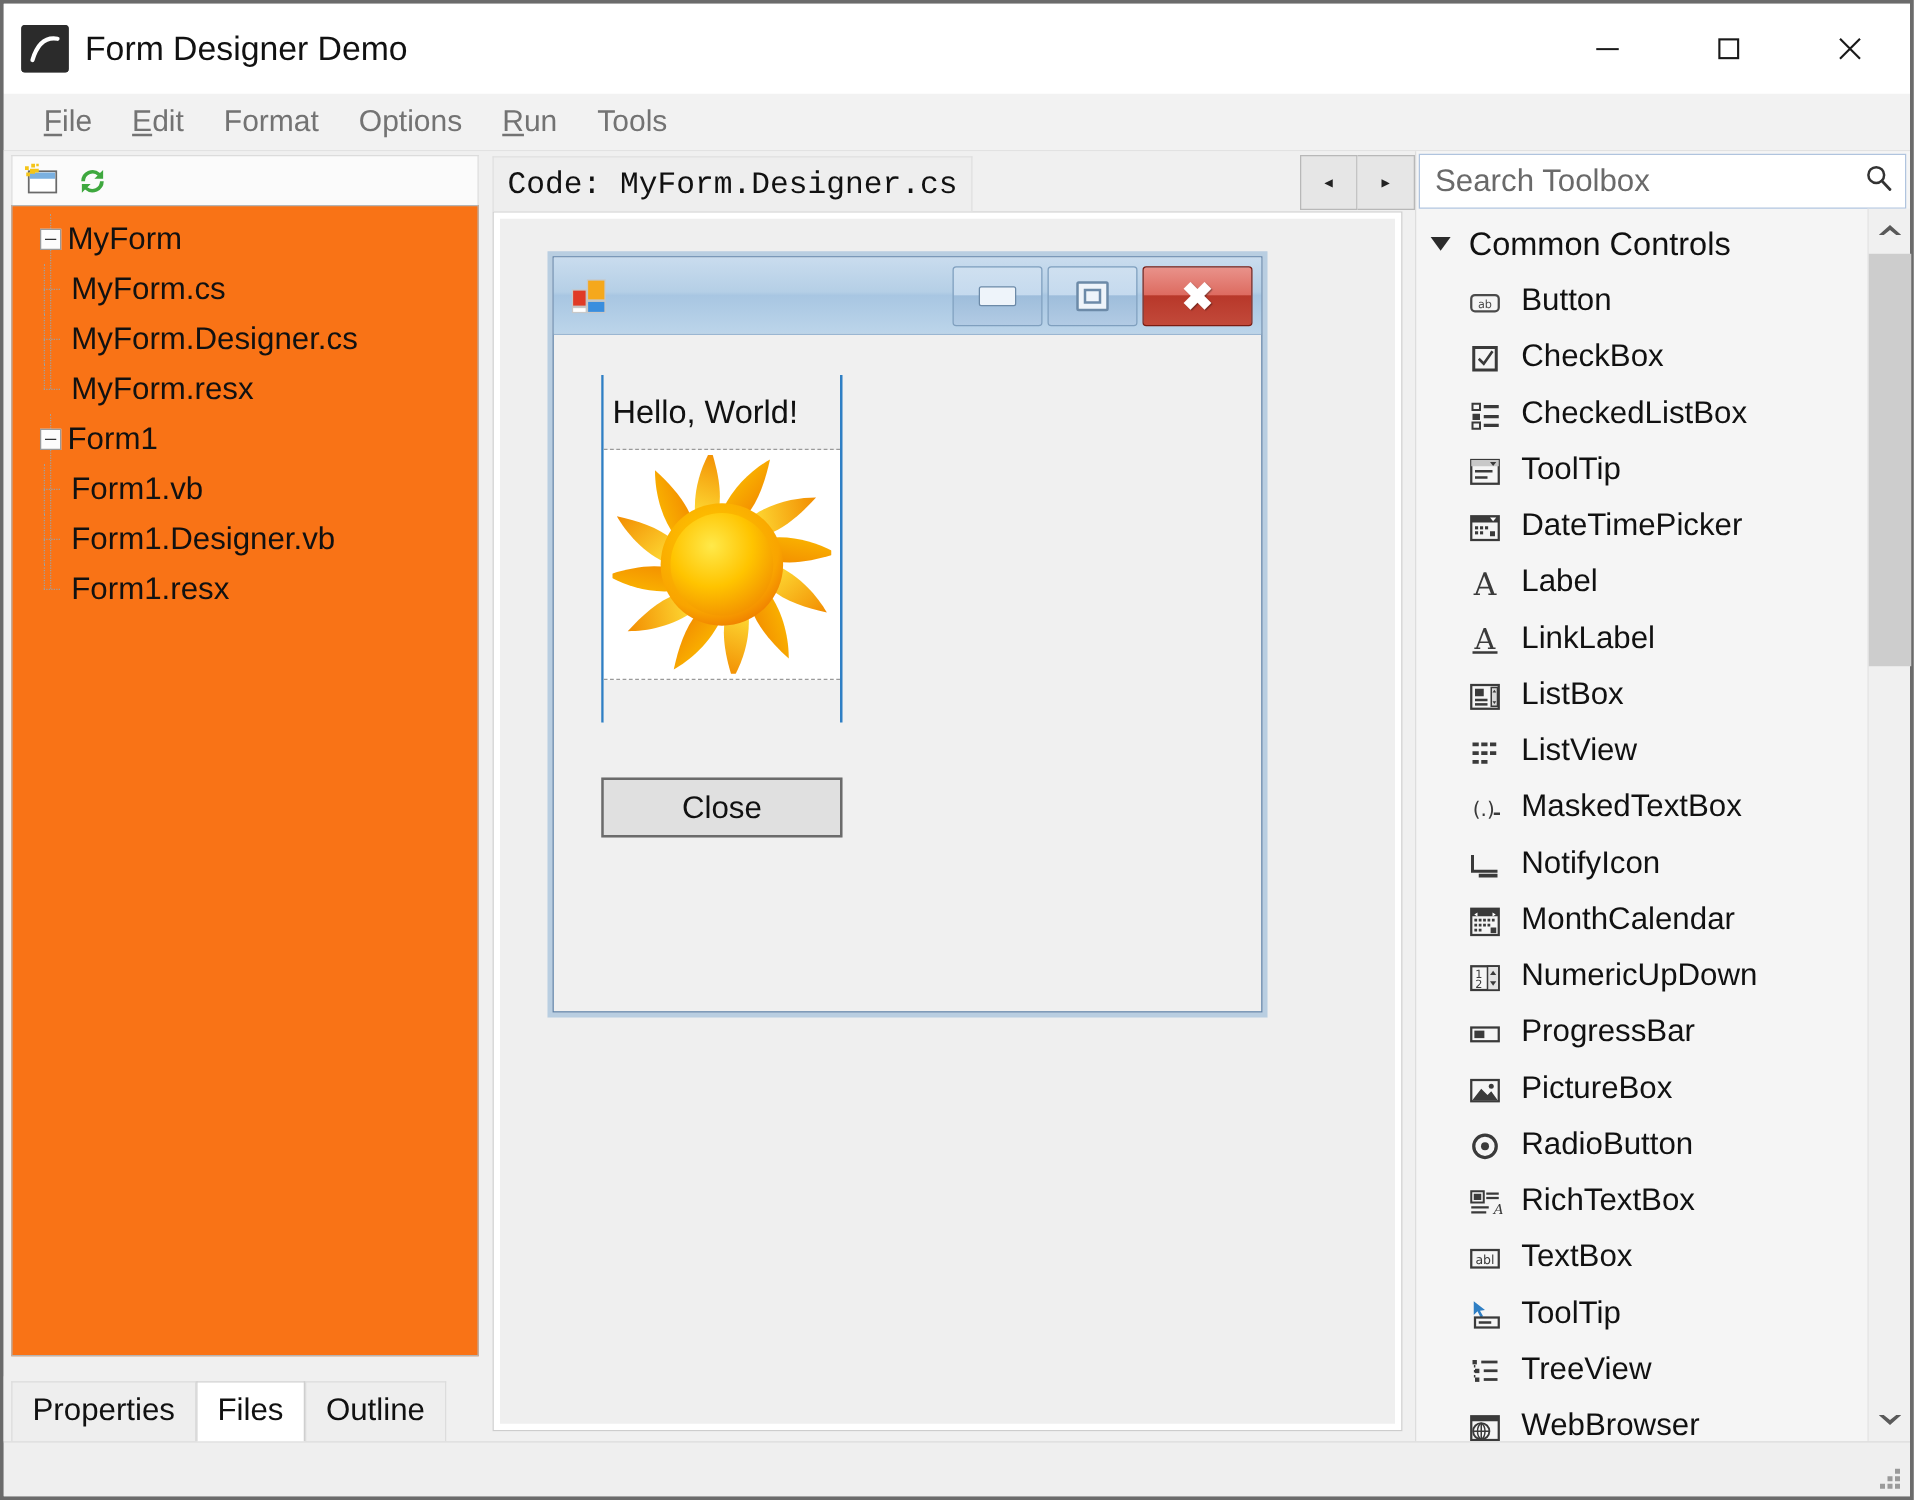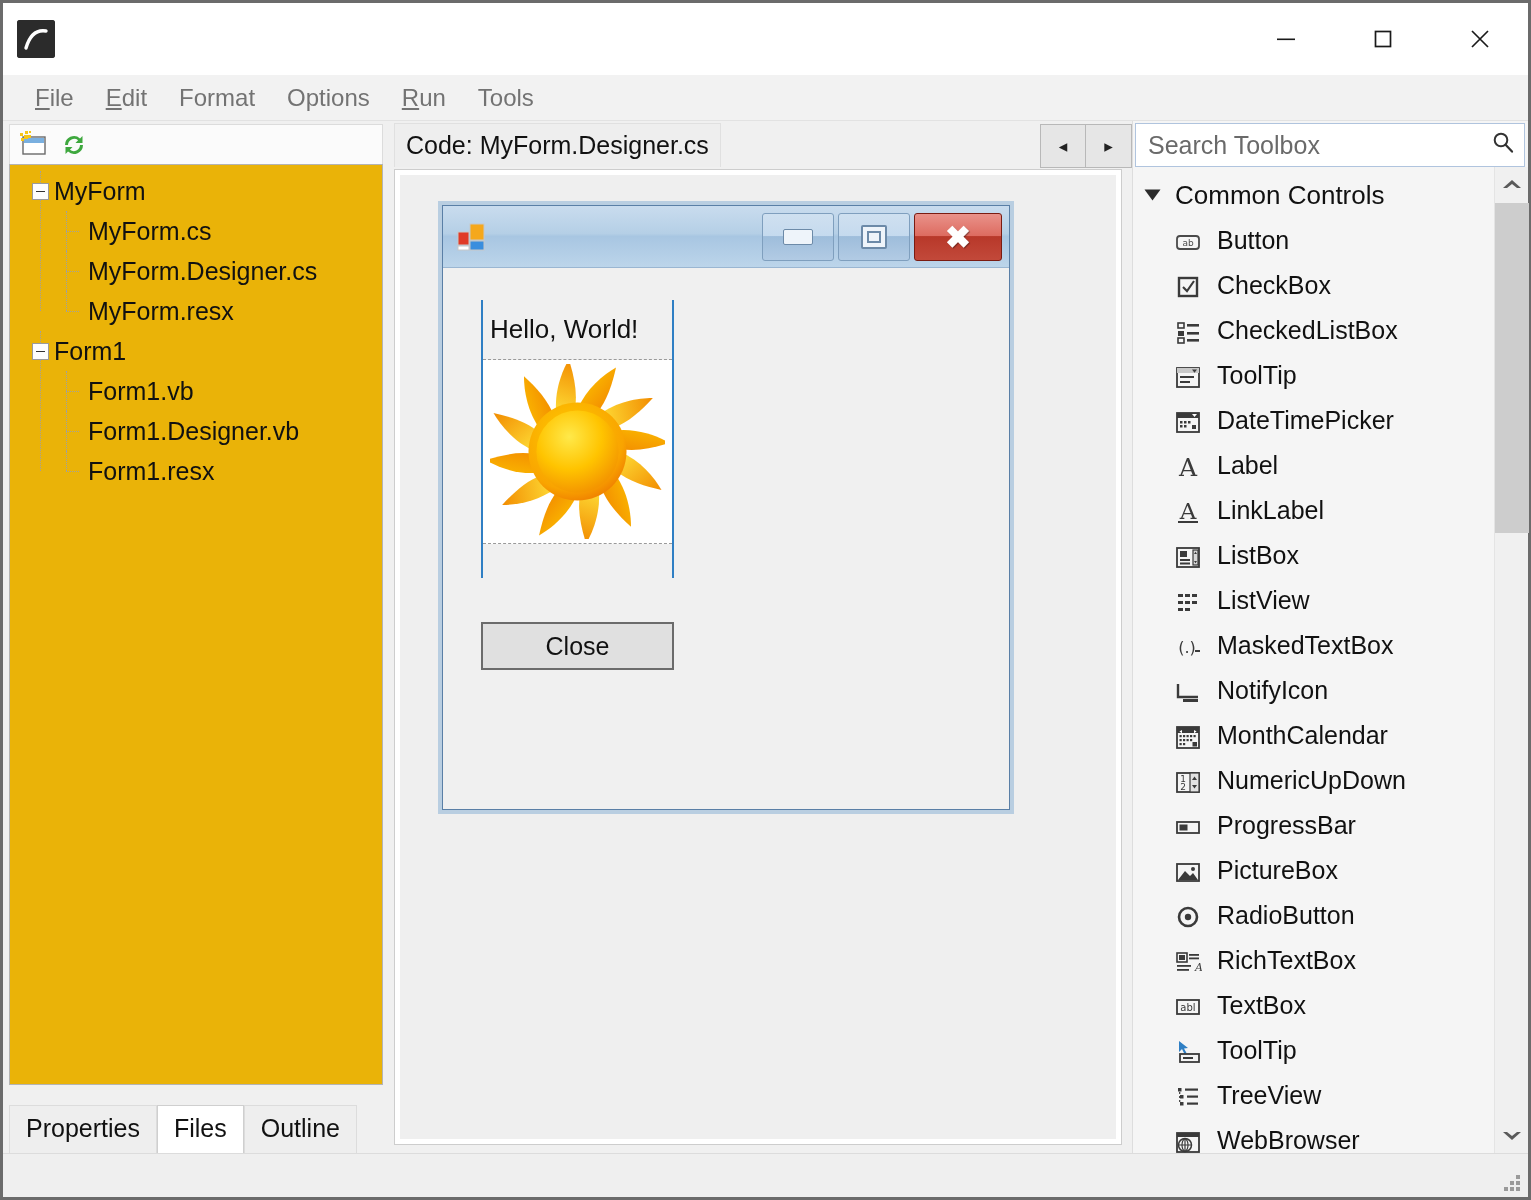--- a/index.html
+++ b/index.html
@@ -101,37 +101,37 @@
     display: flex;
     align-items: center;
     padding-left: 9px;
     gap: 10px;
     flex: 0 0 auto;
   }
   .tb-icon { width: 30px; height: 30px; display:block; }
   .tree-box {
     flex: 1 1 auto;
     margin: 0 8px 16px 6px;
-    background: #eab308;
+    background: #f97316;
     border: 1px solid #b4b4b4;
     overflow: hidden;
     padding: 6px 0 0 0;
     min-height: 0;
   }
   .tree-root, .tree-child {
     display: flex;
     align-items: center;
     height: 40px;
     font-size: 25px;
     color: #111;
     white-space: nowrap;
     cursor: default;
   }
   .tree-root { padding-left: 22px; }
-  .tree-child { padding-left: 56px; }
+  .tree-child { padding-left: 25px; }
   .expander {
     width: 17px; height: 17px;
     border: 1px solid #9a9a9a;
     background: #fdfdfd;
     margin-right: 5px;
     position: relative;
     flex: 0 0 auto;
   }
   .expander::before {
     content: "";
@@ -198,24 +198,25 @@
     flex: 1 1 auto;
     min-width: 0;
     display: flex;
     flex-direction: column;
     padding: 0;
   }
   .tabstrip {
     height: 48px;
     flex: 0 0 auto;
     display: flex;
-    align-items: center;
+    align-items: flex-end;
     background: #f0f0f0;
     position: relative;
     padding-left: 3px;
+    font-family: Liberation Mono, monospace;
   }
   .dtab {
     font-size: 25px;
     color: #111;
     padding: 7px 11px 8px 11px;
     background: #eeeeee;
     border: 1px solid #e0e0e0;
     border-bottom: none;
     white-space: nowrap;
     cursor: default;
@@ -487,20 +488,21 @@
 <div class="app-window">
 
   <div class="titlebar">
     <div class="app-icon">
       <svg width="38" height="38" viewBox="0 0 38 38">
         <rect x="0" y="0" width="38" height="38" rx="3" fill="#2b2b2b"></rect>
         <path d="M9 28 C 14 11, 23 10, 29 11" stroke="#ffffff" stroke-width="3.4" fill="none" stroke-linecap="round"></path>
         <path d="M9 28 L 16 13" stroke="#2b2b2b" stroke-width="0" fill="none"></path>
       </svg>
     </div>
+    <div class="app-title">Form Designer Demo</div>
 
     <div class="win-buttons">
       <div class="win-btn">
         <svg width="26" height="26" viewBox="0 0 26 26">
           <rect x="4" y="12.5" width="18" height="1.6" fill="#1a1a1a"></rect>
         </svg>
       </div>
       <div class="win-btn">
         <svg width="26" height="26" viewBox="0 0 26 26">
           <rect x="5.5" y="5.5" width="15" height="15" fill="none" stroke="#1a1a1a" stroke-width="1.7"></rect>

